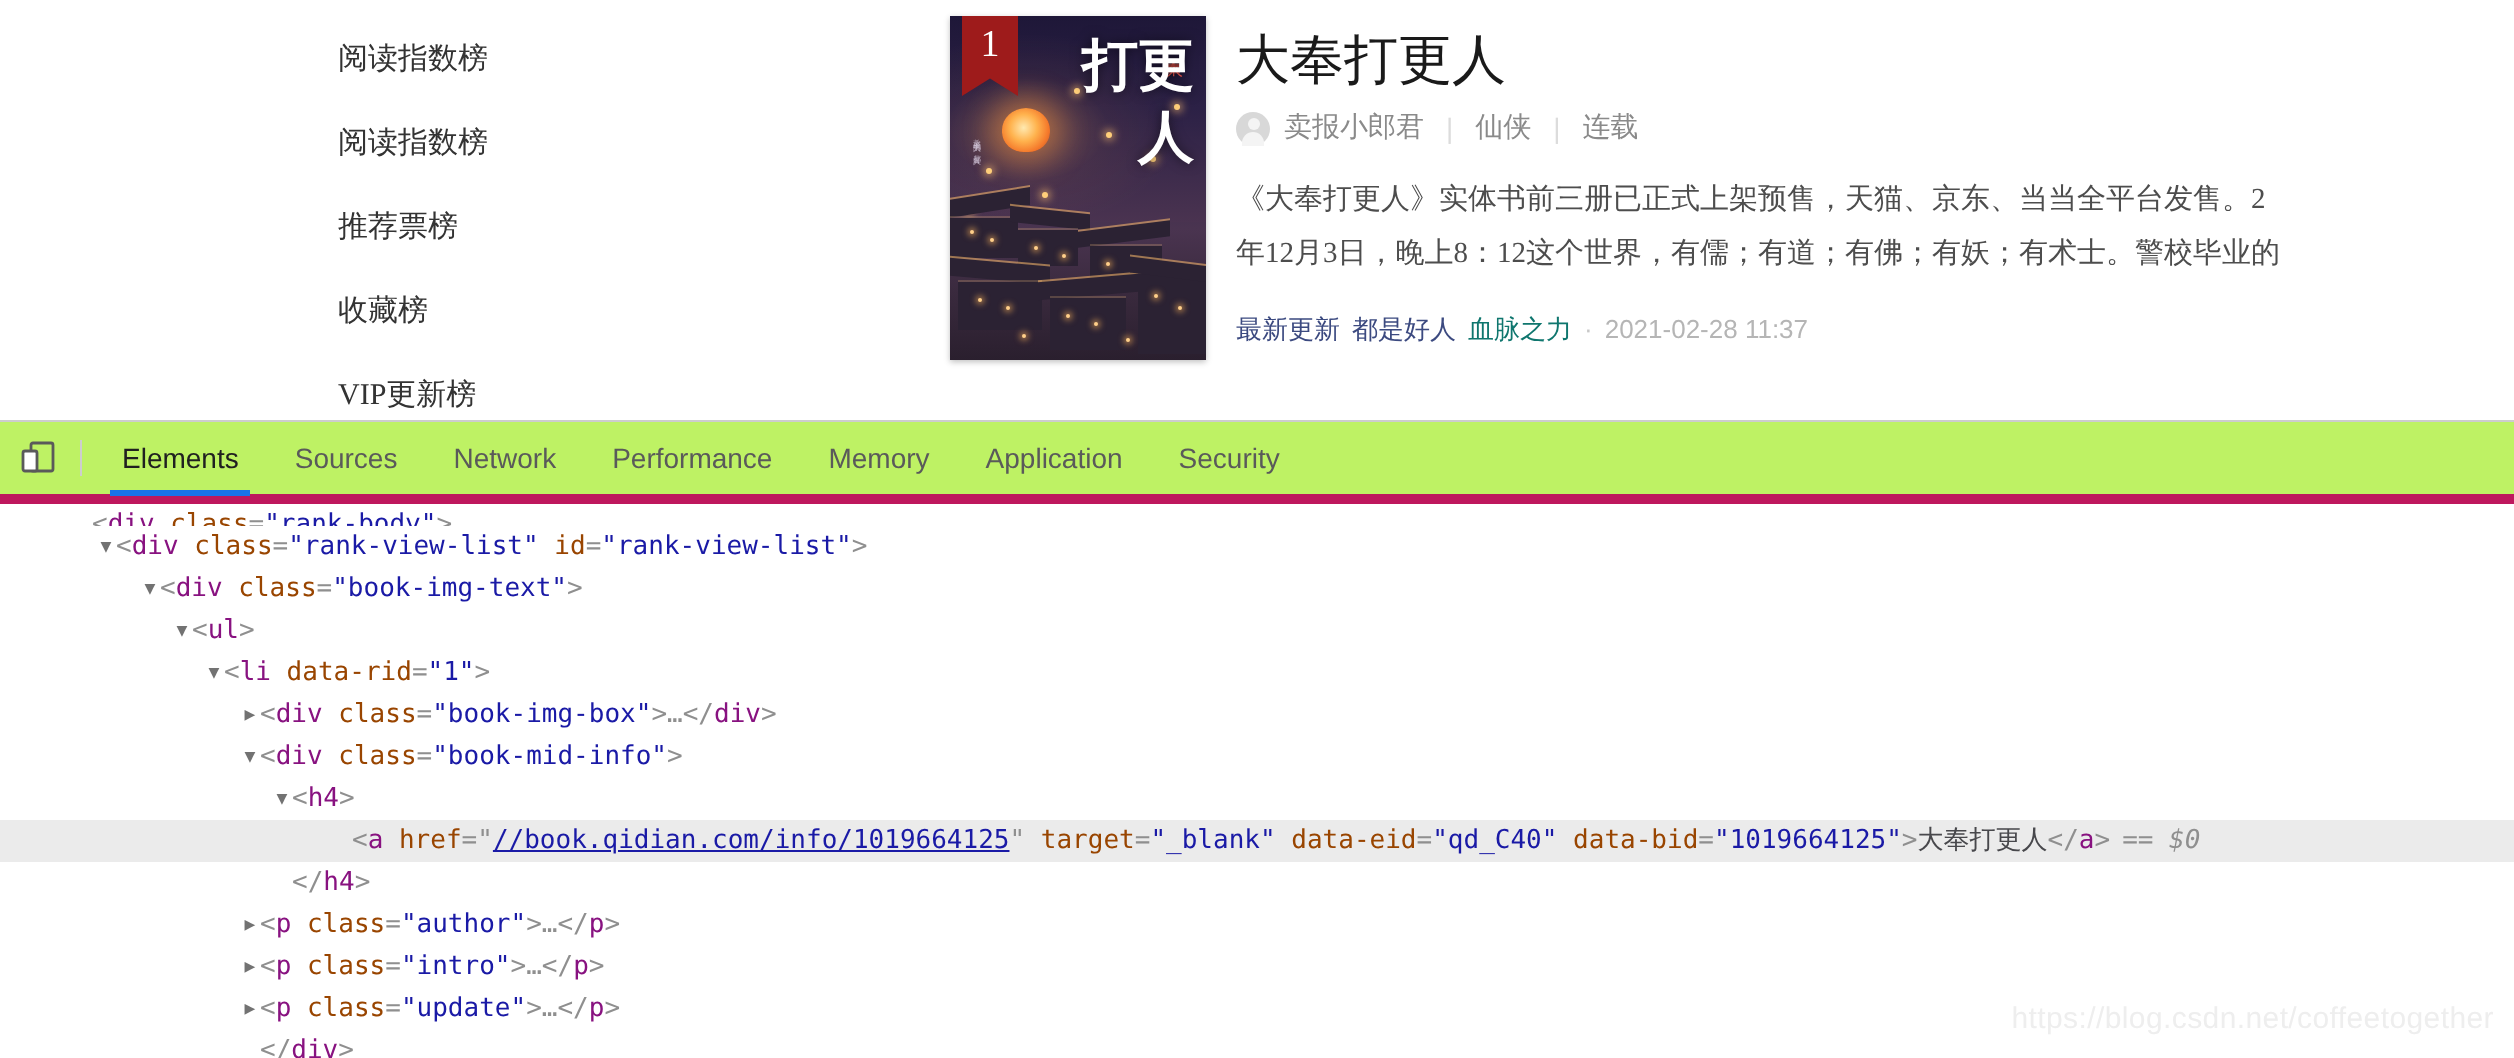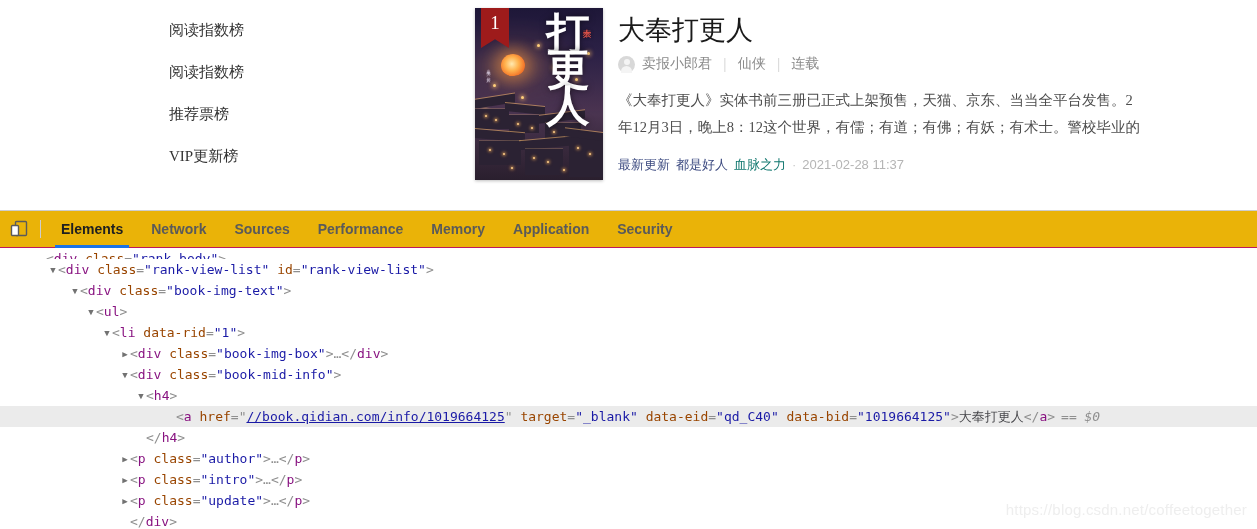--- a/index.html
+++ b/index.html
@@ -94,23 +94,23 @@
     background: #ffcf8a;
     border-radius: 50%;
     box-shadow: 0 0 3px 1px rgba(255,180,90,0.7);
   }
   .cover-title-cn {
     position: absolute;
     right: 6px; top: 8px;
     width: 58px;
     color: #ffffff;
     font-family: "Liberation Serif", "DejaVu Serif", serif;
-    font-size: 43px;
+    font-size: 28px;
     line-height: 36px;
-    text-align: center;
+    text-align: right;
     font-weight: bold;
     text-shadow: 0 0 6px rgba(0,0,0,0.55);
     letter-spacing: 0px;
   }
   .cover-title-sub {
     position: absolute;
     right: 10px; top: 14px;
     font-size: 9px;
     color: #e8564d;
     font-family: "Liberation Serif", serif;
@@ -223,25 +223,24 @@
     position: absolute;
     left: 0; top: 210px;
     width: 1257px;
     height: 319px;
     background: #ffffff;
     border-top: 1px solid #cdcdcd;
   }
   #dt-toolbar {
     position: relative;
     height: 36px;
-    background: #eab308;
-    border-bottom: 1px solid #be185d;
+    background: #bef264;
+    border-bottom: 5px solid #be185d;
     display: flex;
     align-items: center;
-    font-weight: bold;
   }
   #device-toggle {
     width: 38px;
     height: 36px;
     display: flex;
     align-items: center;
     justify-content: center;
     cursor: pointer;
   }
   #device-toggle svg { display: block; }
@@ -334,20 +333,21 @@
 </style>
 </head>
 <body>
 
 <div id="page-area">
 
   <ul id="rank-nav">
     <li><span>阅读指数榜</span></li>
     <li><span>阅读指数榜</span></li>
     <li><span>推荐票榜</span></li>
+    <li><span>收藏榜</span></li>
     <li><span>VIP更新榜</span></li>
   </ul>
 
   <div id="book-cover">
     <div class="cover-sky"></div>
     <div class="cover-lantern"></div>
     <div class="spark" style="left:62px; top:36px;"></div>
     <div class="spark" style="left:78px; top:58px;"></div>
     <div class="spark" style="left:18px; top:76px;"></div>
     <div class="spark" style="left:46px; top:88px;"></div>
@@ -414,22 +414,22 @@
   <div id="dt-toolbar">
     <div id="device-toggle">
       <svg width="20" height="18" viewBox="0 0 20 18" aria-hidden="true">
         <rect x="6.5" y="1.5" width="11" height="14" rx="1" fill="none" stroke="#5a5a5a" stroke-width="1.4"></rect>
         <rect x="2.5" y="5.5" width="7" height="10" rx="1" fill="#ffffff" stroke="#5a5a5a" stroke-width="1.4"></rect>
       </svg>
     </div>
     <div class="toolbar-divider"></div>
     <div id="dt-tabs">
       <div class="dt-tab active"><span>Elements</span></div>
+      <div class="dt-tab"><span>Sources</span></div>
       <div class="dt-tab"><span>Network</span></div>
-      <div class="dt-tab"><span>Sources</span></div>
       <div class="dt-tab"><span>Performance</span></div>
       <div class="dt-tab"><span>Memory</span></div>
       <div class="dt-tab"><span>Application</span></div>
       <div class="dt-tab"><span>Security</span></div>
     </div>
   </div>
 
   <div id="dom-tree">
       <div class="dom-row clipped"><span style="display: inline-block; width: 36px;"></span><span class="twisty"></span><span class="tok-punct">&lt;</span><span class="tok-tag">div</span><span class="tok-attr"> class</span><span class="tok-punct">=</span><span class="tok-val">"rank-body"</span><span class="tok-punct">&gt;</span></div>
       <div class="dom-row"><span style="display: inline-block; width: 48px;"></span><span class="twisty">▼</span><span class="tok-punct">&lt;</span><span class="tok-tag">div</span><span class="tok-attr"> class</span><span class="tok-punct">=</span><span class="tok-val">"rank-view-list"</span><span class="tok-attr"> id</span><span class="tok-punct">=</span><span class="tok-val">"rank-view-list"</span><span class="tok-punct">&gt;</span></div>

